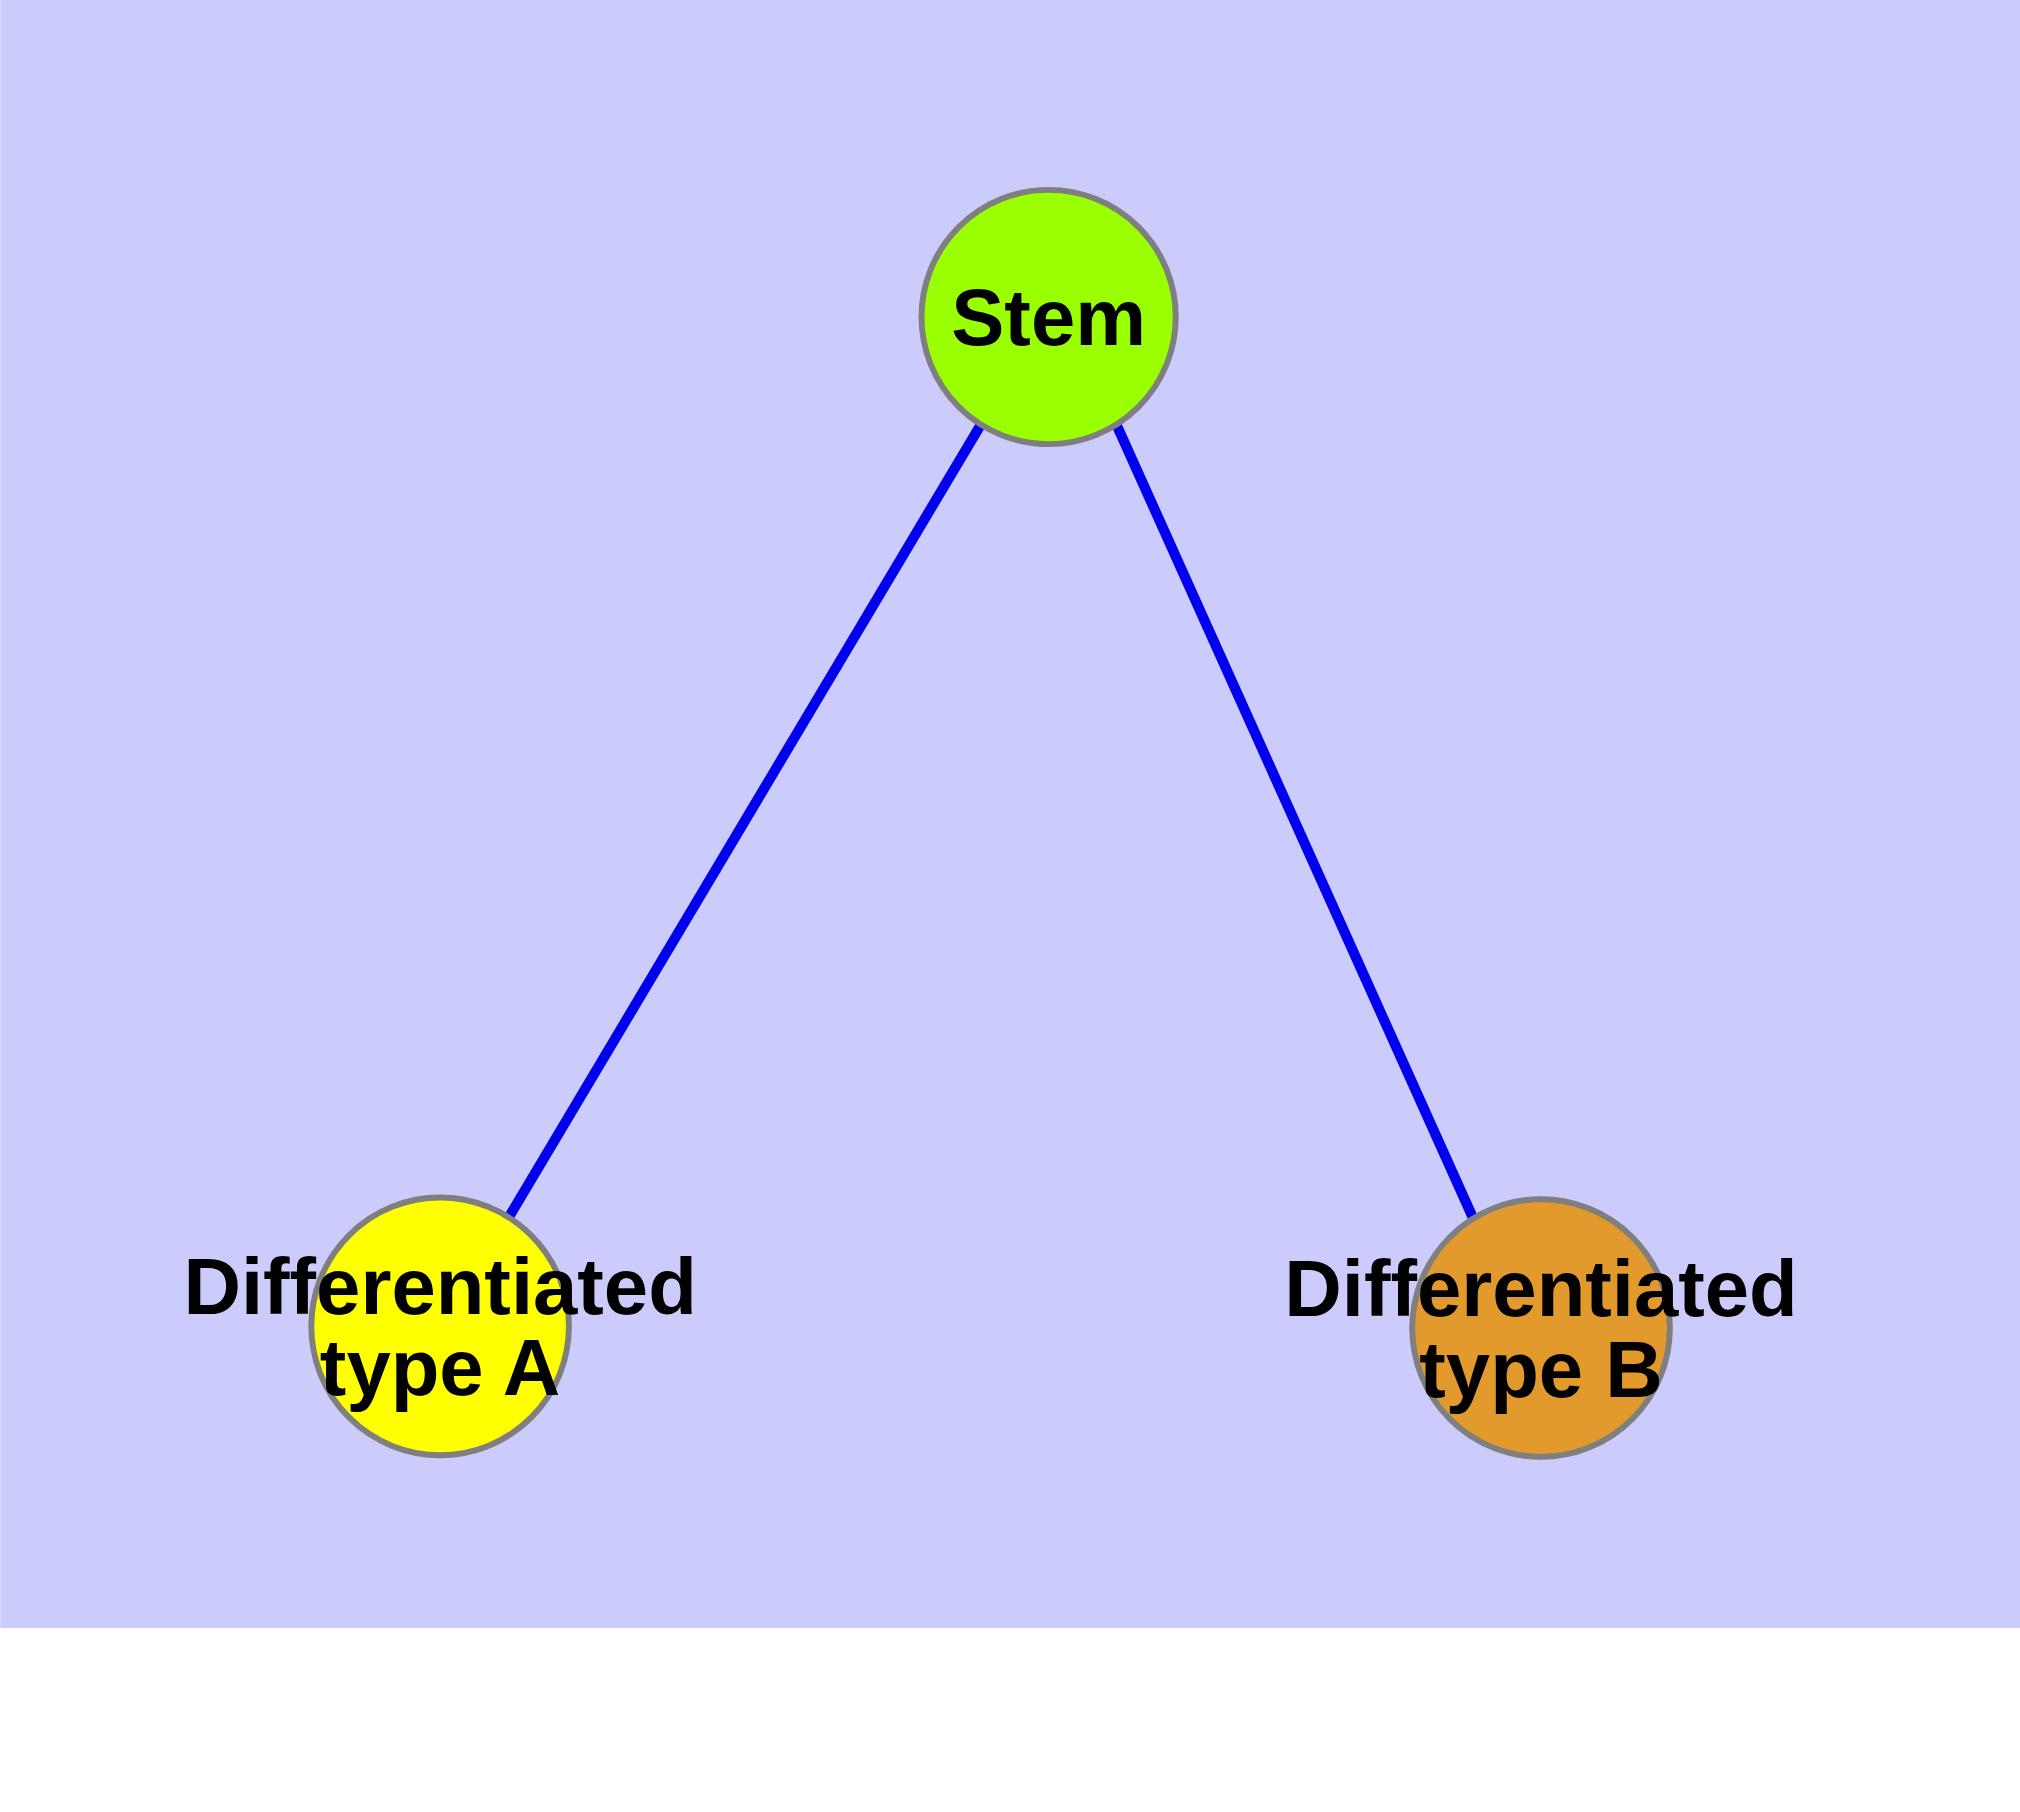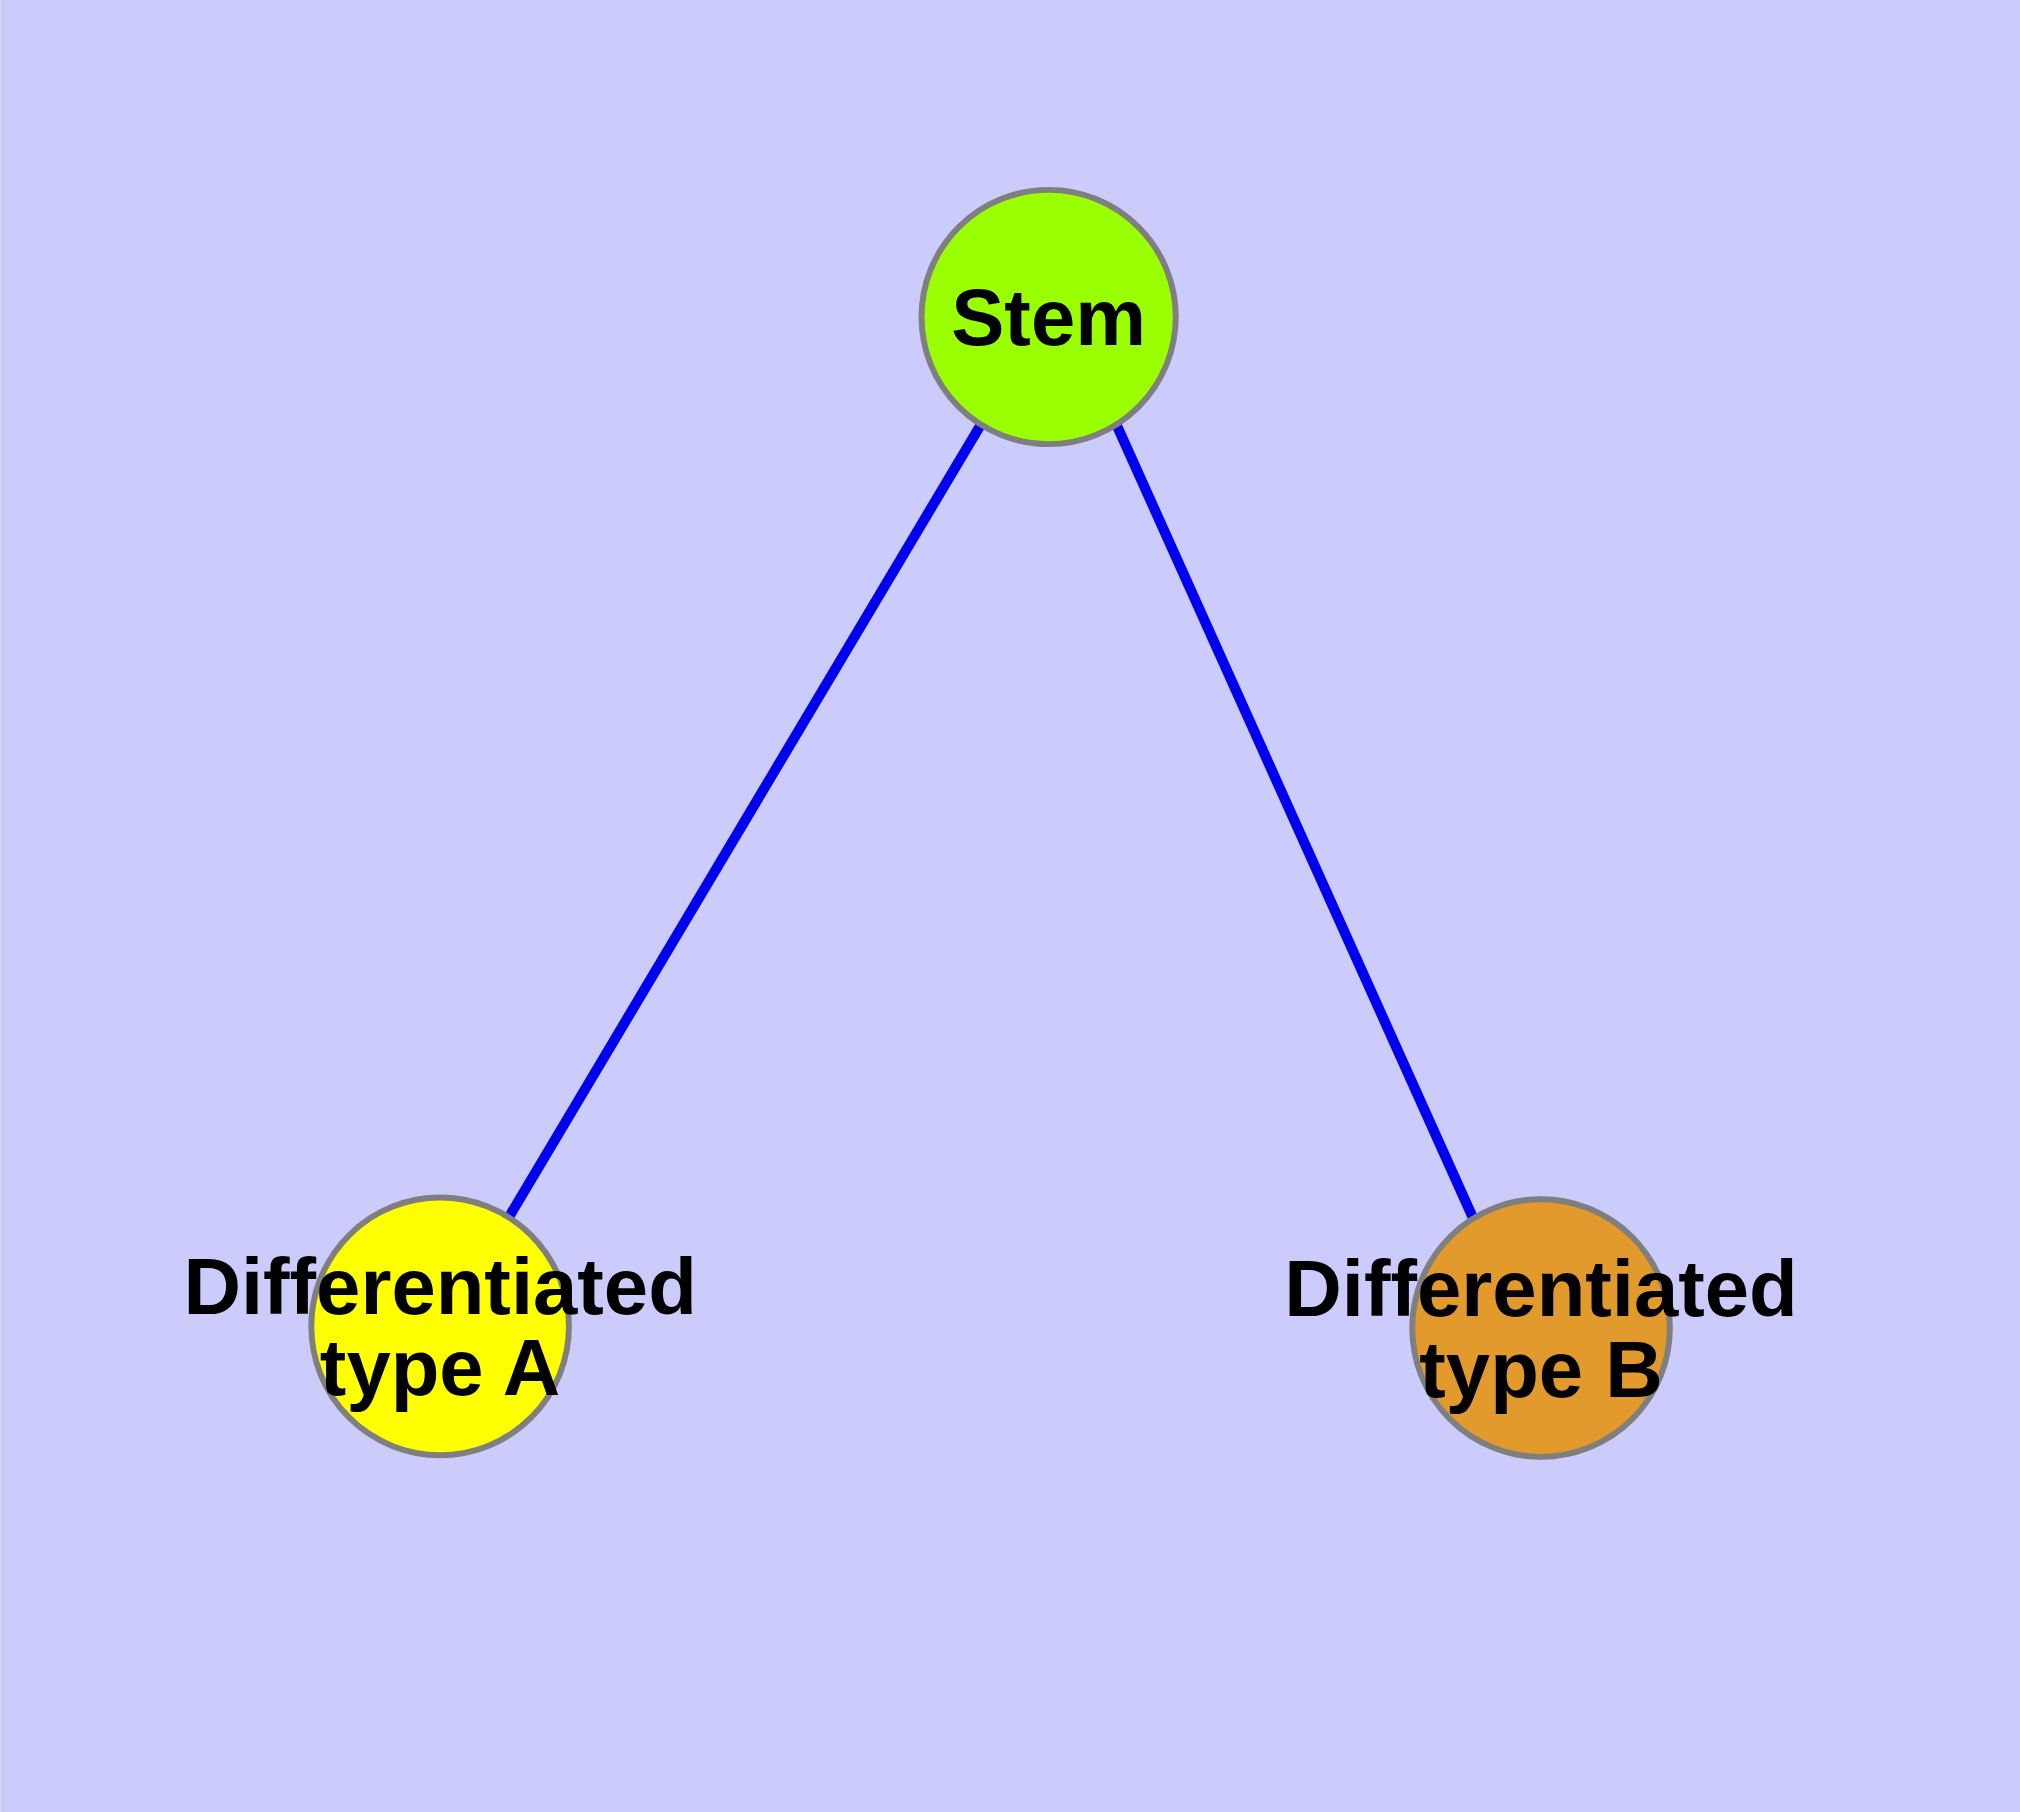--- a/index.html
+++ b/index.html
@@ -25,21 +25,21 @@
   .node-label {
     font-weight: bold;
     fill: #000000;
     font-family: "Liberation Sans", sans-serif;
     paint-order: normal;
   }
 </style>
 </head>
 <body>
 
-<div id="canvas" style="width: 2021px; height: 1812px;">
+<div id="canvas" style="width: 2021px; height: 1628px;">
   <svg id="graph-svg" viewBox="0 0 2384 2138" xmlns="http://www.w3.org/2000/svg" style="width: 2021px; height: 1812px;">
 
     <rect id="bg-rect" x="0" y="0" width="2384" height="2138" fill="#ccccfc"></rect>
 
     <g id="edges-group">
         <line x1="1157" y1="501" x2="599" y2="1438" stroke="#0000ee" stroke-width="12" stroke-linecap="butt"></line>
         <line x1="1317" y1="501" x2="1739" y2="1440" stroke="#0000ee" stroke-width="12" stroke-linecap="butt"></line>
       </g>
     <g id="nodes-group">
         <g>

